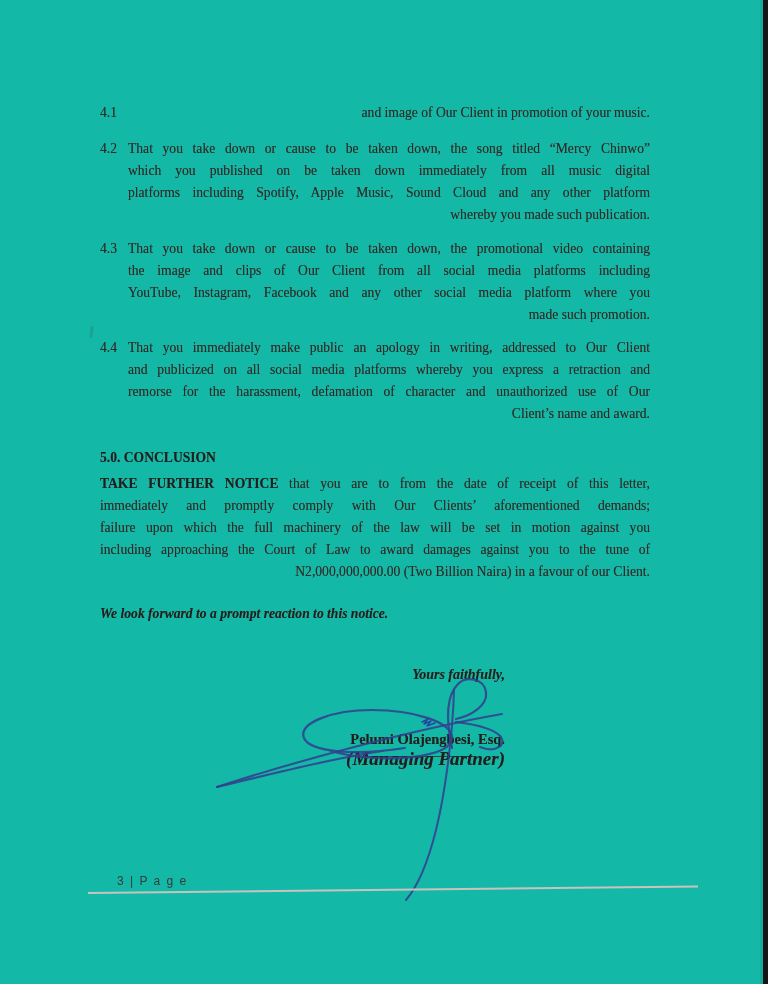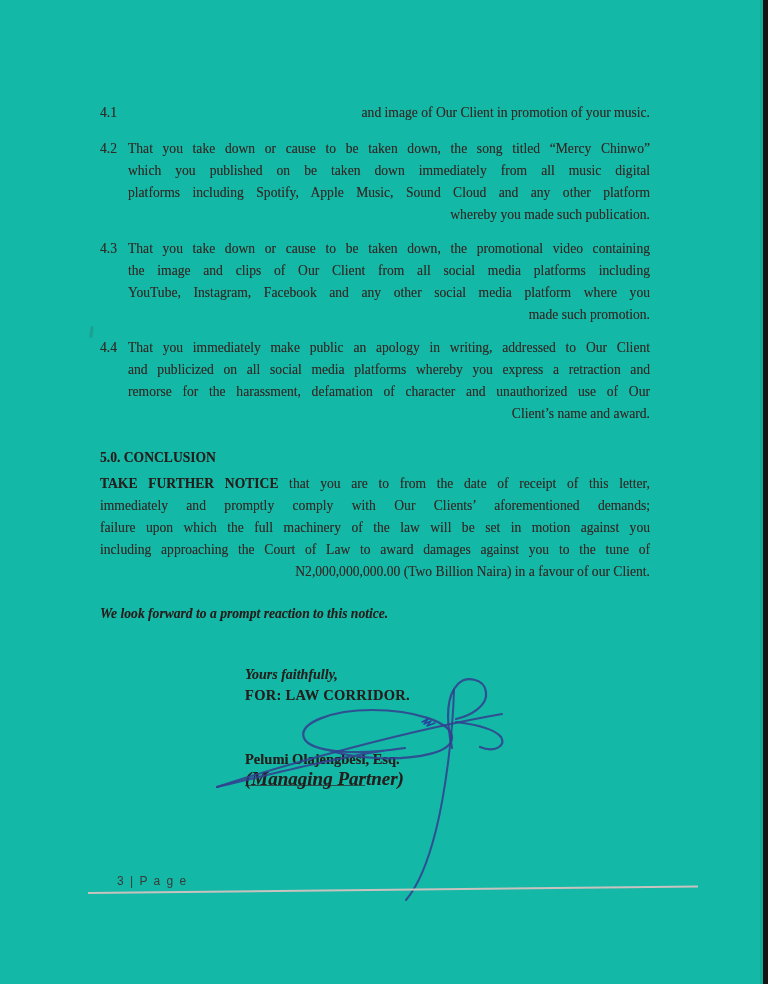--- a/index.html
+++ b/index.html
@@ -21,26 +21,26 @@
   .num-para .num{position:absolute;left:0;top:0;width:28px;}
   .mb-a{margin-bottom:14px;}
   .mb-b{margin-bottom:12px;}
   .mb-c{margin-bottom:11px;}
   .mb-d{margin-bottom:22px;}
   .tline{text-align:right;}
   .tline.just{text-align:justify;text-align-last:justify;}
   .tline b{font-weight:700;color:#211f1d;}
   .heading{font-weight:700;color:#211f1d;margin-bottom:4px;}
   .emphasis{font-weight:700;font-style:italic;color:#211f1d;margin-top:20px;}
-  .sig-block{width:260px;margin:40px auto 0;text-align:left;line-height:20px;}
+  .sig-block{width:260px;margin:40px auto 0;text-align:right;line-height:20px;}
   .valediction{font-weight:700;font-style:italic;font-size:14px;color:#211f1d;}
   .for-line{font-weight:700;font-size:14.5px;letter-spacing:0.3px;color:#211f1d;}
   .sig-spacer{height:44px;}
   .sig-name{font-weight:700;font-size:14.5px;color:#211f1d;}
-  .sig-name .uname{border-bottom:1px solid rgba(45,42,40,0.75);padding-bottom:18px;}
+  .sig-name .uname{border-bottom:1px solid rgba(45,42,40,0.75);padding-bottom:9px;}
   .sig-title{font-weight:700;font-style:italic;font-size:19px;color:#211f1d;}
   .signature-svg{position:absolute;left:170px;top:660px;pointer-events:none;}
   .footer-rule{
     position:absolute;left:88px;top:892px;width:610px;height:1.5px;
     background:#c8c3bf;transform:rotate(-0.6deg);transform-origin:left center;
   }
   .footer-label{
     position:absolute;left:117px;top:874px;
     font-family:"Liberation Sans","DejaVu Sans",sans-serif;
     font-weight:400;font-size:12px;letter-spacing:1.5px;color:#3a3a3a;
@@ -101,21 +101,20 @@
         <div class="tline just"><span>immediately and promptly comply with Our Clients’ aforementioned demands;</span><b></b><span></span></div>
         <div class="tline just"><span>failure upon which the full machinery of the law will be set in motion against you</span><b></b><span></span></div>
         <div class="tline just"><span>including approaching the Court of Law to award damages against you to the tune of</span><b></b><span></span></div>
         <div class="tline"><span>N2,000,000,000.00 (Two Billion Naira) in a favour of our Client.</span><b></b><span></span></div>
       </div>
 
     <div class="emphasis">We look forward to a prompt reaction to this notice.</div>
 
     <div class="sig-block">
       <div class="valediction">Yours faithfully,</div>
-      <div class="for-line">FOR: LAW CORRIDOR.</div>
       <div class="sig-spacer"></div>
       <div class="sig-name"><span class="uname">Pelumi Olajengbesi</span><span>, Esq.</span></div>
       <div class="sig-title">(Managing Partner)</div>
     </div>
 
   </div>
 
   <svg class="signature-svg" width="450" height="260" viewBox="0 0 450 260">
     <g fill="none" stroke="#32408f" stroke-opacity="0.88" stroke-linecap="round" stroke-linejoin="round">
 

